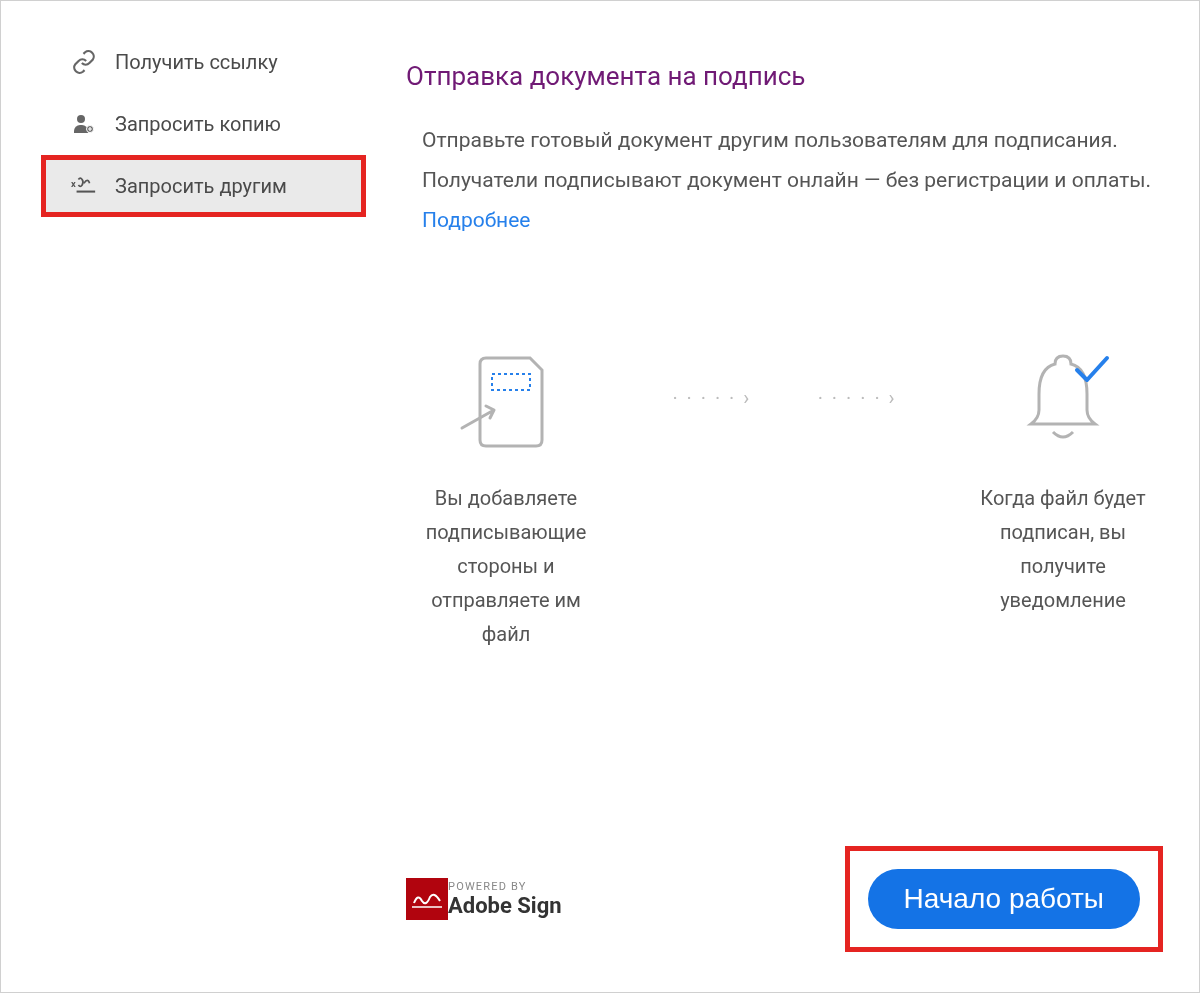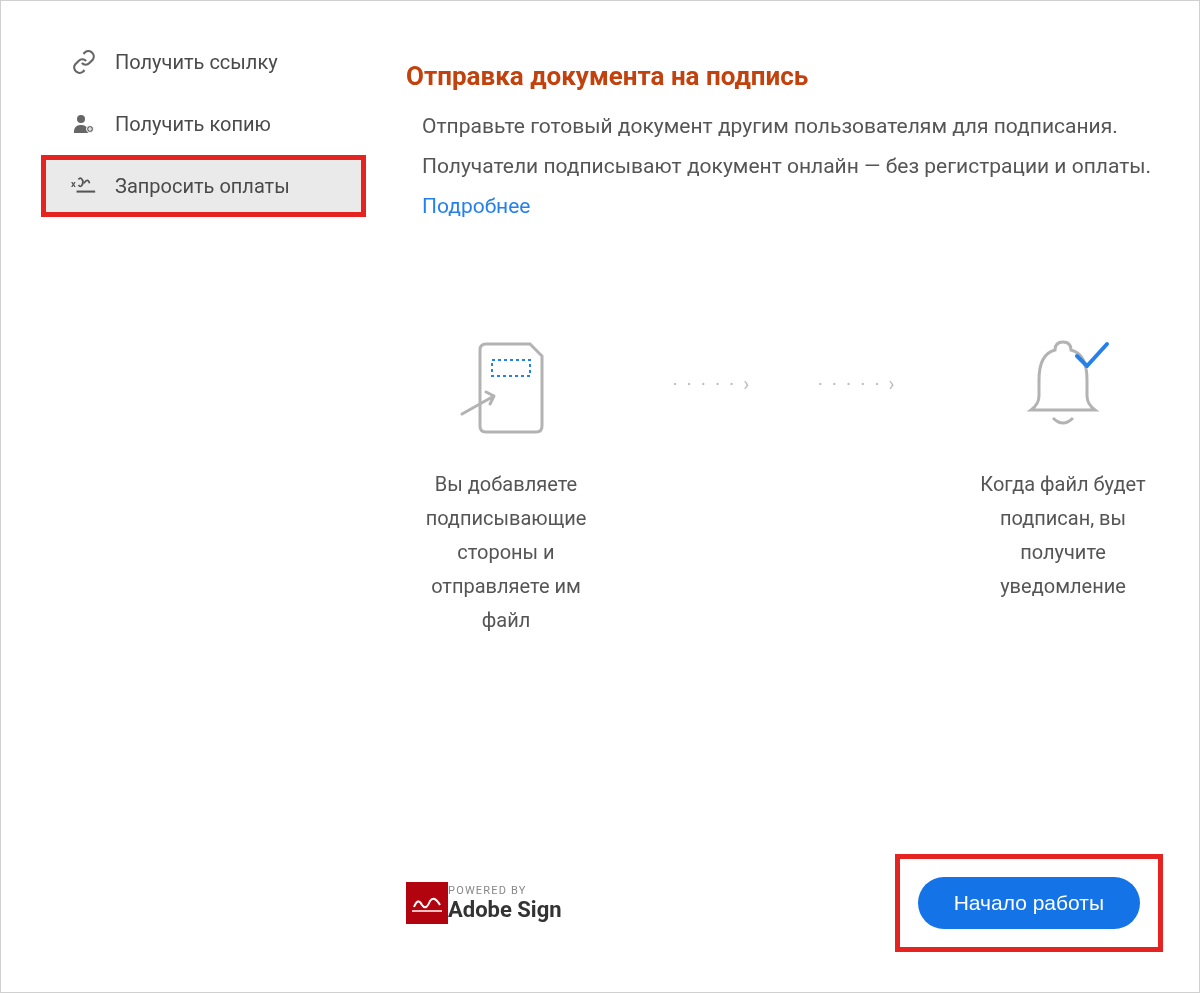--- a/index.html
+++ b/index.html
@@ -45,23 +45,23 @@
       justify-content: center;
     }
     .main {
       flex: 1;
       padding: 60px 36px 40px 40px;
       display: flex;
       flex-direction: column;
     }
     .heading {
       font-size: 26px;
-      font-weight: 700;
-      color: #c2410c;
-      margin-bottom: 16px;
+      font-weight: 400;
+      color: #701a75;
+      margin-bottom: 30px;
     }
     .description {
       font-size: 21px;
       line-height: 1.9;
       color: #555;
       margin-left: 16px;
     }
     .link {
       color: #2680eb;
       cursor: pointer;
@@ -134,21 +134,21 @@
     .cta-wrapper {
       border: 5px solid #e52421;
       padding: 18px;
     }
     .cta-button {
       background: #1473e6;
       color: #fff;
       border: none;
       border-radius: 30px;
       padding: 14px 36px;
-      font-size: 21px;
+      font-size: 28px;
       cursor: pointer;
     }
   </style>
 </head>
 <body>
 
 <div class="sidebar">
   <div class="sidebar-item">
     <span class="sidebar-icon">
       <svg width="26" height="26" viewBox="0 0 24 24" fill="none" stroke="#666" stroke-width="2">
@@ -161,33 +161,33 @@
 
   <div class="sidebar-item">
     <span class="sidebar-icon">
       <svg width="24" height="24" viewBox="0 0 24 24" fill="#666">
         <circle cx="9" cy="7" r="4"></circle>
         <path d="M2 21v-2a6 6 0 0 1 6-6h2a6 6 0 0 1 6 6v2z"></path>
         <circle cx="18" cy="17" r="3.5" fill="#666" stroke="#fff" stroke-width="1"></circle>
         <path d="M18 15v4M16 17h4" stroke="#fff" stroke-width="1.2"></path>
       </svg>
     </span>
-    <span>Получить копию</span>
+    <span>Запросить копию</span>
   </div>
 
   <div class="sidebar-item selected highlighted">
     <span class="sidebar-icon">
       <svg width="28" height="22" viewBox="0 0 28 22" fill="none">
         <text x="0" y="12" font-size="10" fill="#555" font-weight="bold">x</text>
         <path d="M8 4 Q10 1 12 4 Q14 7 12 10 Q10 13 8 10" stroke="#555" stroke-width="1.8" fill="none"></path>
         <path d="M14 8 Q18 2 20 8" stroke="#555" stroke-width="1.8" fill="none"></path>
         <line x1="6" y1="17" x2="26" y2="17" stroke="#555" stroke-width="2.2"></line>
       </svg>
     </span>
-    <span>Запросить оплаты</span>
+    <span>Запросить другим</span>
   </div>
 </div>
 
 <div class="main">
   <h1 class="heading">Отправка документа на подпись</h1>
   <p class="description">
     <span>Отправьте готовый документ другим пользователям для подписания. Получатели подписывают документ онлайн — без регистрации и оплаты. </span><span class="link">Подробнее</span>
   </p>
 
   <div class="steps">

